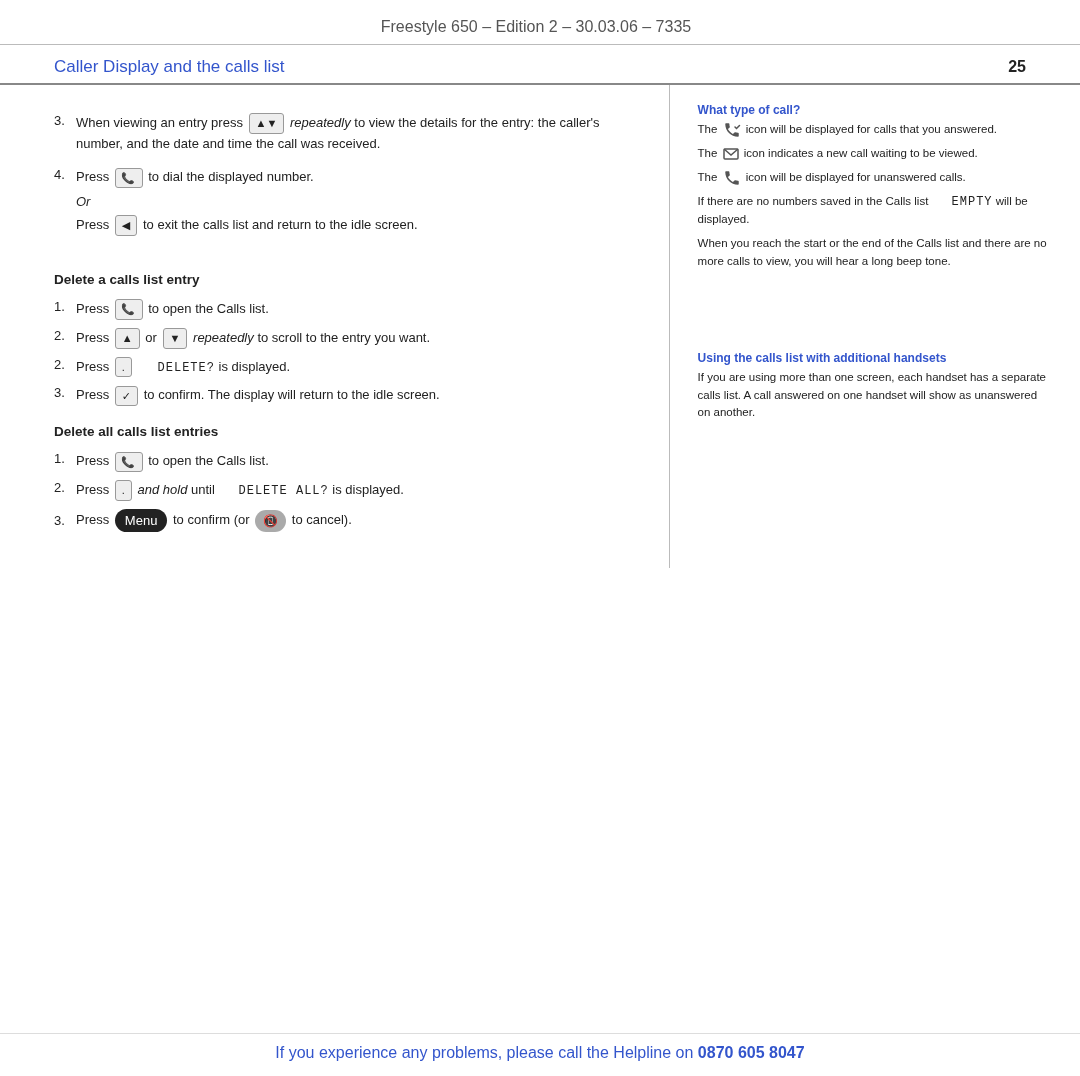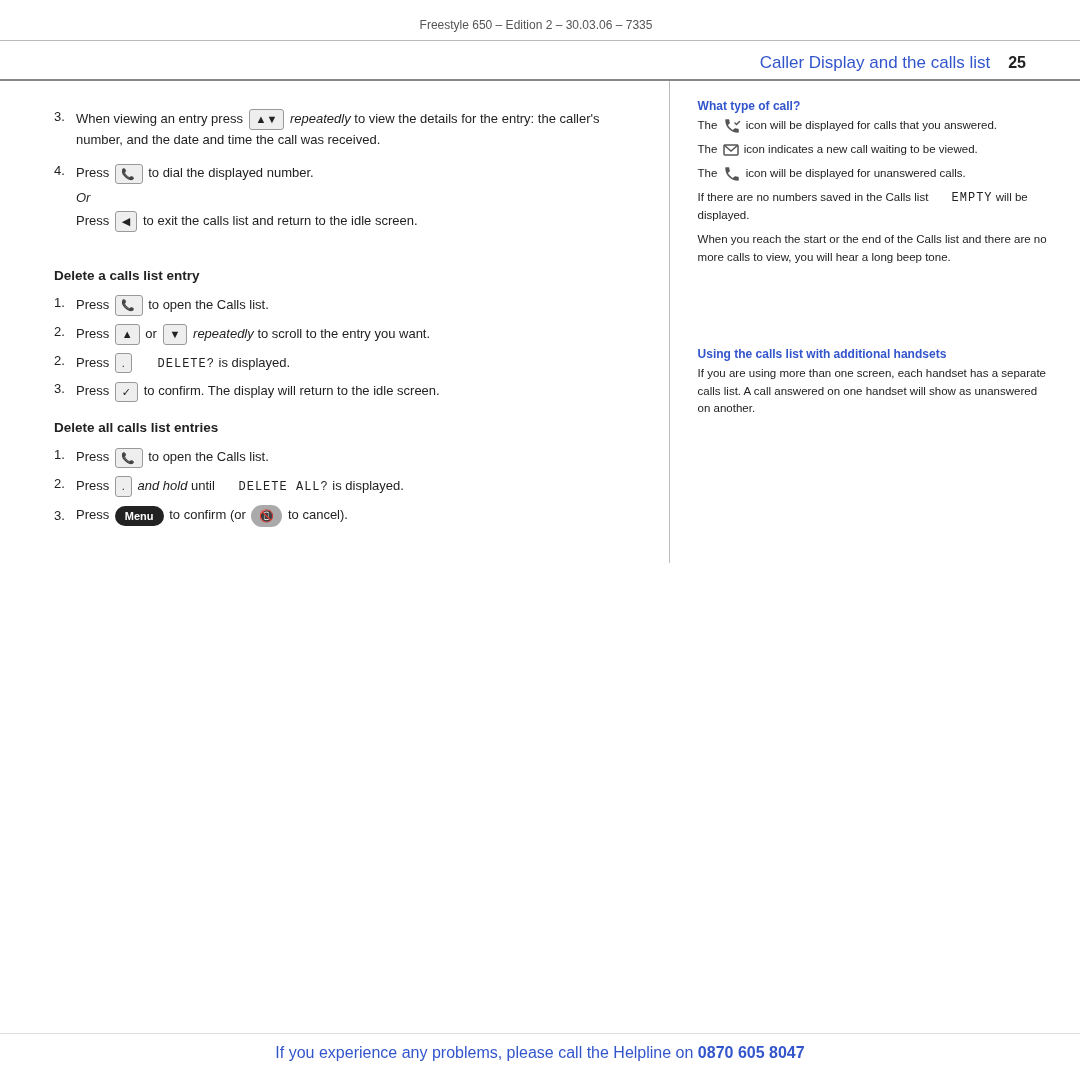--- a/index.html
+++ b/index.html
@@ -9,28 +9,28 @@
       color: #222;
       font-size: 13px;
       width: 1080px;
       min-height: 1076px;
       position: relative;
     }
 
     .page-header {
       text-align: center;
       padding: 18px 8px 8px 0;
-      font-size: 12px;
+      font-size: 16px;
       color: #555;
       border-bottom: 1px solid #bbb;
     }
 
     .page-title-bar {
       display: flex;
-      justify-content: flex-end;
+      justify-content: space-between;
       align-items: baseline;
       padding: 12px 54px 6px 54px;
       border-bottom: 2px solid #888;
     }
 
     .page-title-text {
       color: #3355cc;
       font-size: 17px;
       font-weight: normal;
     }
@@ -125,22 +125,22 @@
     }
 
     .key-menu {
       display: inline-flex;
       align-items: center;
       justify-content: center;
       background: #222;
       color: #fff;
       border-radius: 50px;
       padding: 2px 10px;
-      font-size: 11px;
-      font-weight: bold;
+      font-size: 13px;
+      font-weight: normal;
       vertical-align: middle;
       margin: 0 2px;
     }
 
     .key-phone {
       display: inline-flex;
       align-items: center;
       justify-content: center;
       background: #aaa;
       color: #fff;

